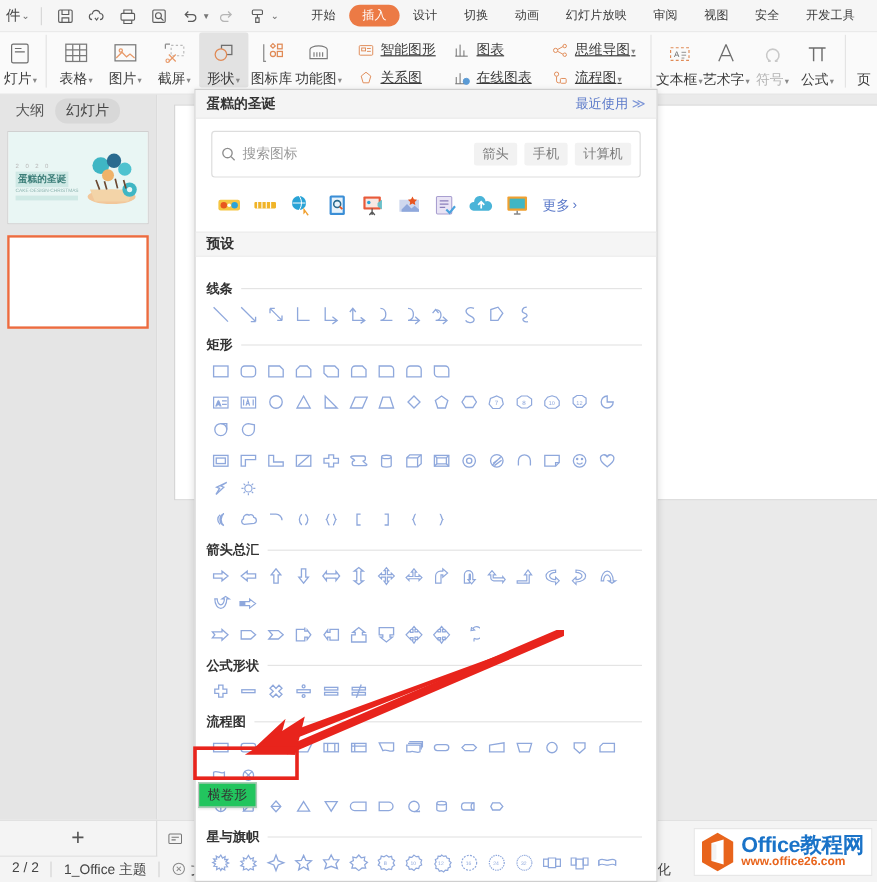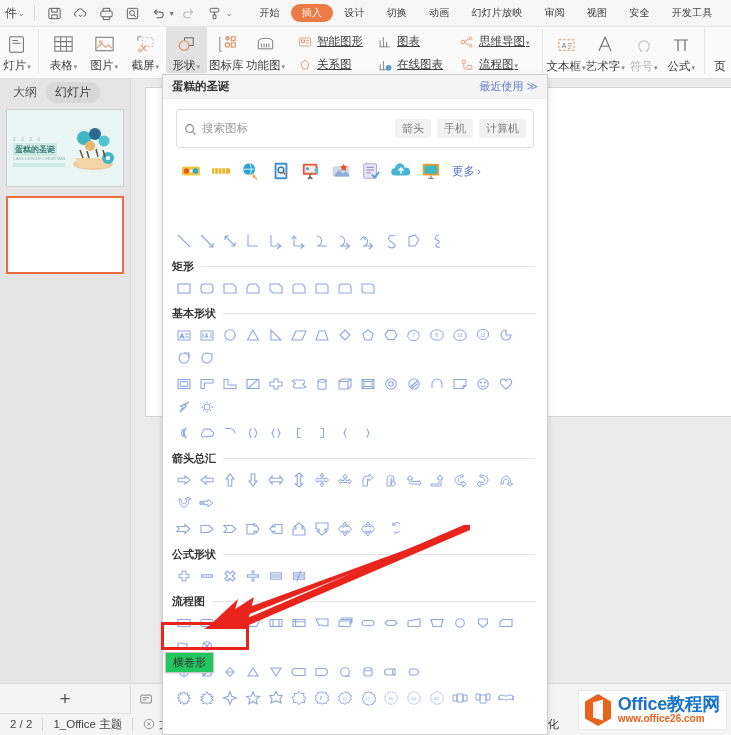--- a/index.html
+++ b/index.html
@@ -588,24 +588,31 @@
             <rect x="5" y="5" width="14" height="9" fill="#3fb6c4"></rect>
             <path d="M9 19h6M12 16v3" stroke="#888" stroke-width="1.4"></path>
           </svg>
         </span>
       <span class="more">
         <span>更多</span>
         <span>›</span>
       </span>
     </div>
 
+    <div class="preset-bar">
+      <span>预设</span>
+    </div>
 
     <div class="shapes-scroll">
 
       <div class="sec">
+        <div class="sec-head">
+          <span class="sec-title">线条</span>
+          <span class="sec-rule"></span>
+        </div>
         <div class="grid">
           <span class="cell">
               <svg width="18" height="18" viewBox="0 0 18 18" stroke="#8fa8dc" fill="none" stroke-width="1.1">
                 <path d="M3 3l12 12"></path>
               </svg>
             </span>
           <span class="cell">
               <svg width="18" height="18" viewBox="0 0 18 18" stroke="#8fa8dc" fill="none" stroke-width="1.1">
                 <path d="M3 3l12 12M15 15V11M15 15h-4"></path>
               </svg>
@@ -711,24 +718,20 @@
             </span>
           <span class="cell">
               <svg width="18" height="18" viewBox="0 0 18 18" stroke="#8fa8dc" fill="none" stroke-width="1.1">
                 <path d="M3 5h9a3 3 0 013 3v6H6a3 3 0 01-3-3z"></path>
               </svg>
             </span>
         </div>
       </div>
 
       <div class="sec">
-        <div class="sec-head">
-          <span class="sec-title">基本形状</span>
-          <span class="sec-rule"></span>
-        </div>
         <div class="grid">
           <span class="cell">
               <svg width="18" height="18" viewBox="0 0 18 18" stroke="#8fa8dc" fill="none" stroke-width="1">
                 <rect x="3" y="5" width="12" height="9"></rect>
                 <text x="5" y="12" font-size="6" fill="#8fa8dc" font-family="Liberation Sans">A</text>
                 <path d="M10 8h4M10 11h4"></path>
               </svg>
             </span>
           <span class="cell">
               <svg width="18" height="18" viewBox="0 0 18 18" stroke="#8fa8dc" fill="none" stroke-width="1">
@@ -1314,20 +1317,24 @@
             </span>
           <span class="cell">
               <svg width="18" height="18" viewBox="0 0 18 18" stroke="#8fa8dc" fill="none" stroke-width="1.1">
                 <path d="M5.5 6h6l2.5 3-2.5 3h-6L4 9z"></path>
               </svg>
             </span>
         </div>
       </div>
 
       <div class="sec">
+        <div class="sec-head">
+          <span class="sec-title">星与旗帜</span>
+          <span class="sec-rule"></span>
+        </div>
         <div class="grid">
           <span class="cell">
               <svg width="18" height="18" viewBox="0 0 18 18" stroke="#8fa8dc" fill="none" stroke-width="1">
                 <path d="M9 2.5l1.4 2.6 2.2-1.3-.4 2.5 2.6-.1-1.6 2 2.3 1-2.3 1.1 1.4 2-2.6.2.3 2.5-2.3-1.3L9 15.5l-1.2-2.2-2.3 1.3.3-2.5-2.6-.2 1.4-2-2.3-1.1 2.3-1-1.6-2 2.6.1-.4-2.5 2.2 1.3z"></path>
               </svg>
             </span>
           <span class="cell">
               <svg width="18" height="18" viewBox="0 0 18 18" stroke="#8fa8dc" fill="none" stroke-width="1">
                 <path d="M9 2.8l1.8 3 2.4-1-.6 2.6 2.7.5-2 1.8 2.1 1.7-2.6.8.4 2.6-2.6-.9L9 15.4l-1.6-1.5-2.6.9.4-2.6-2.6-.8L4.7 9.7l-2-1.8 2.7-.5-.6-2.6 2.4 1z"></path>
               </svg>

